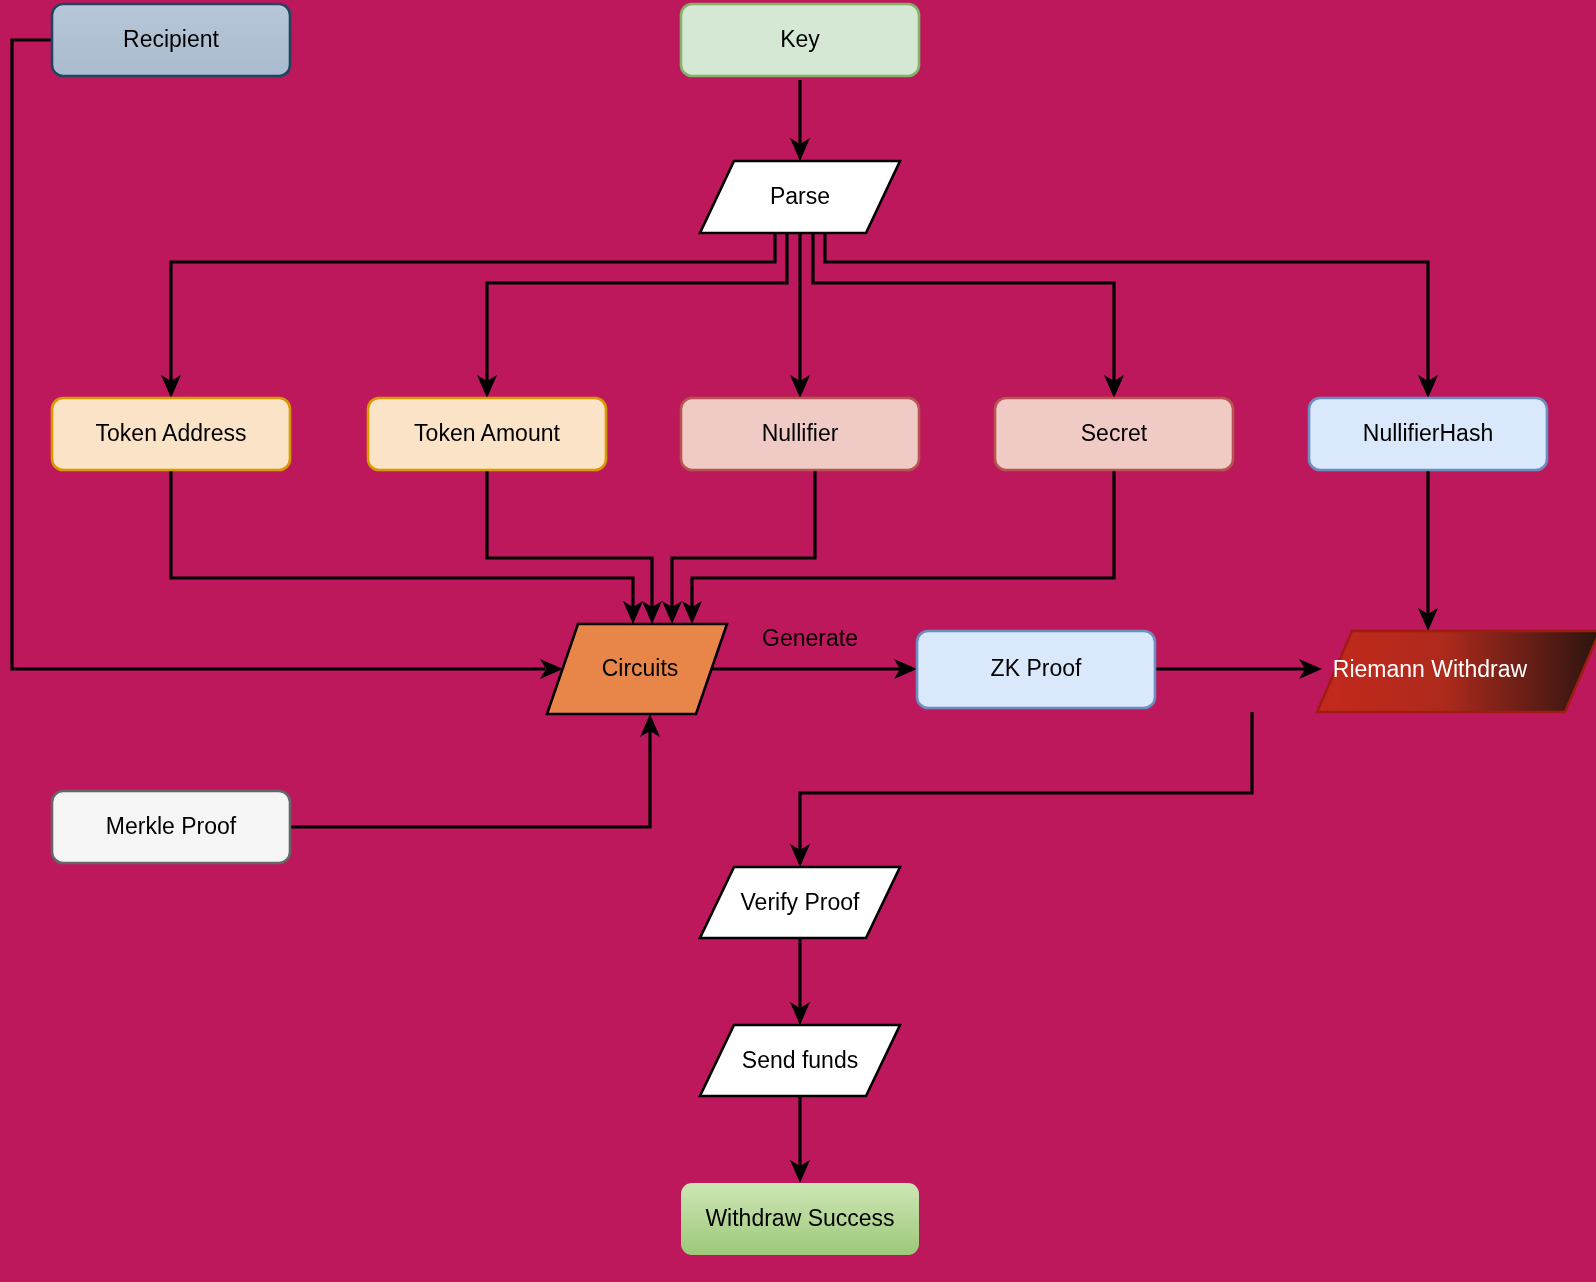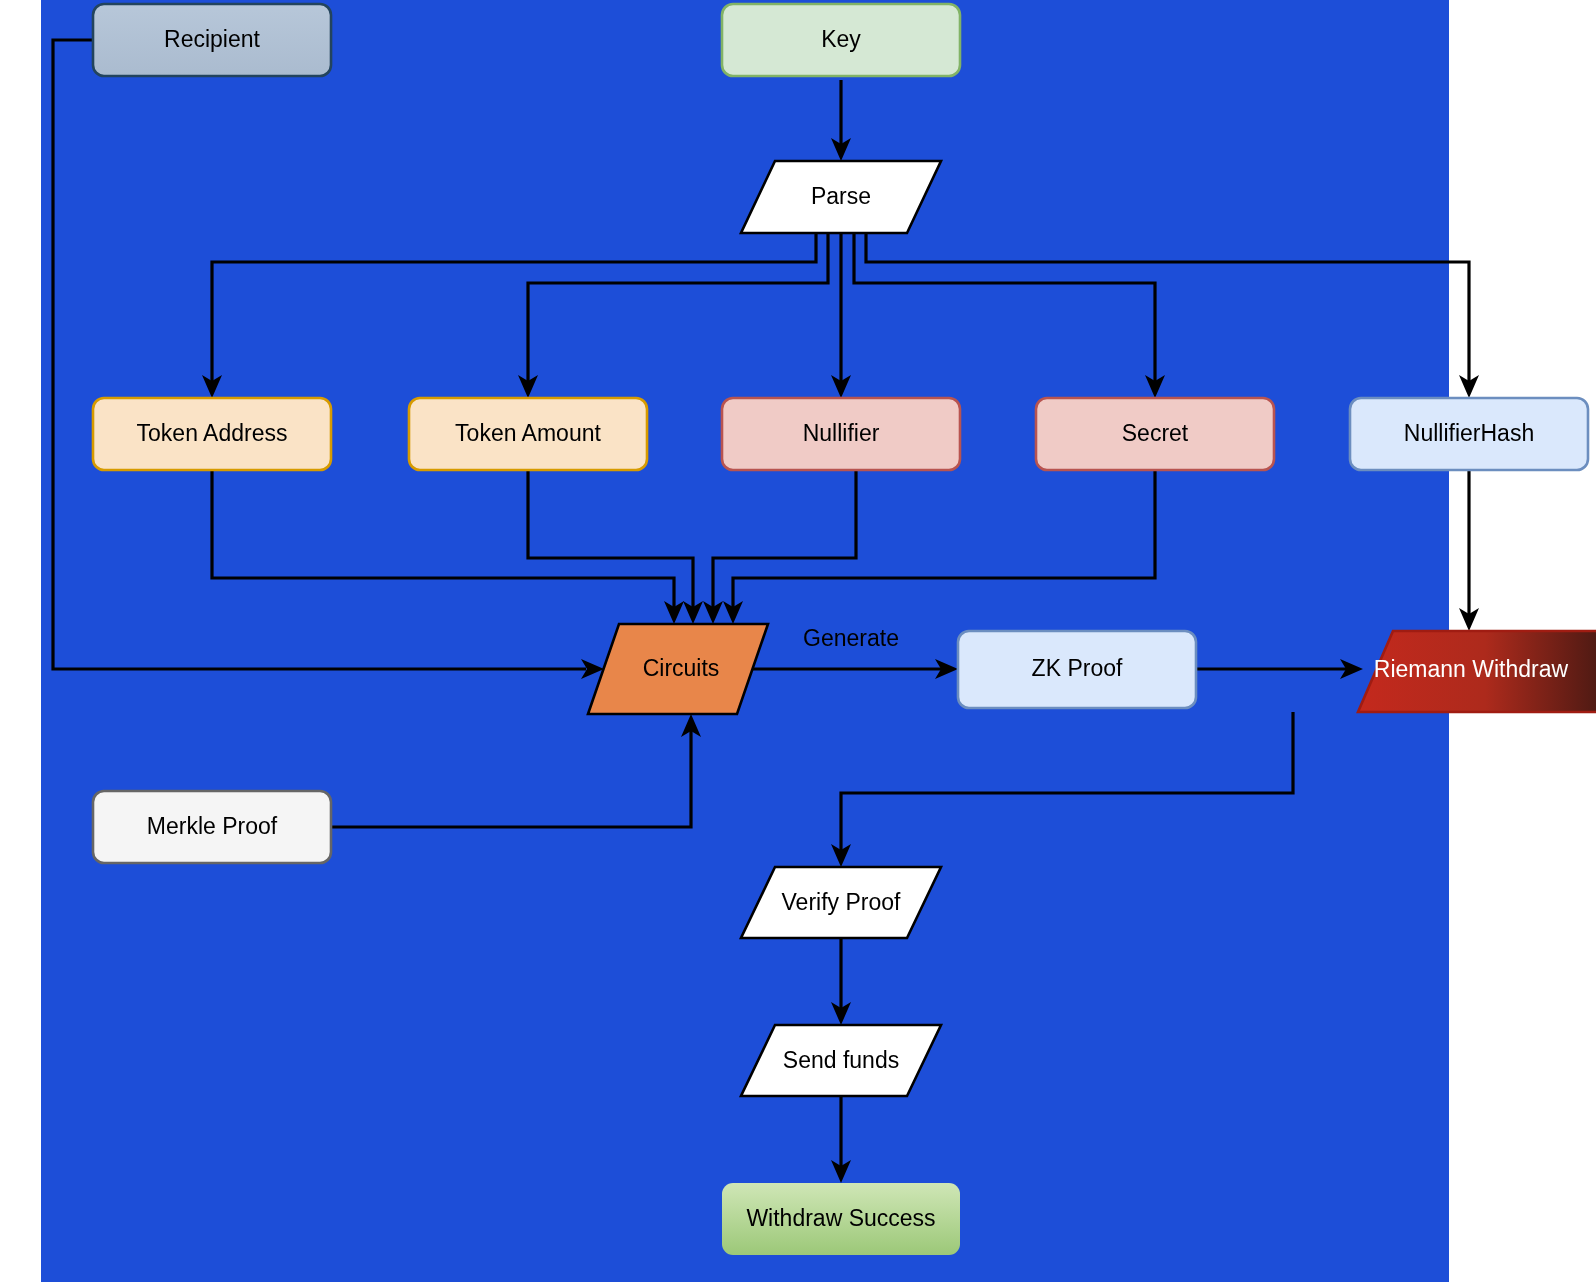--- a/index.html
+++ b/index.html
@@ -8,24 +8,23 @@
     background: #ffffff;
   }
   body {
     width: 1596px;
     height: 1282px;
     font-family: "Liberation Sans", sans-serif;
     overflow: hidden;
   }
   #diagram-root {
     position: relative;
-    width: 1408px;
+    width: 1596px;
     height: 1282px;
-    background: #1d4ed8;
-    margin-left: 41px;
+    background: #be185d;
   }
   svg#flowchart {
     display: block;
     width: 1596px;
     height: 1282px;
   }
   .node-label {
     font-family: "Liberation Sans", sans-serif;
     font-size: 23px;
     fill: #000000;

